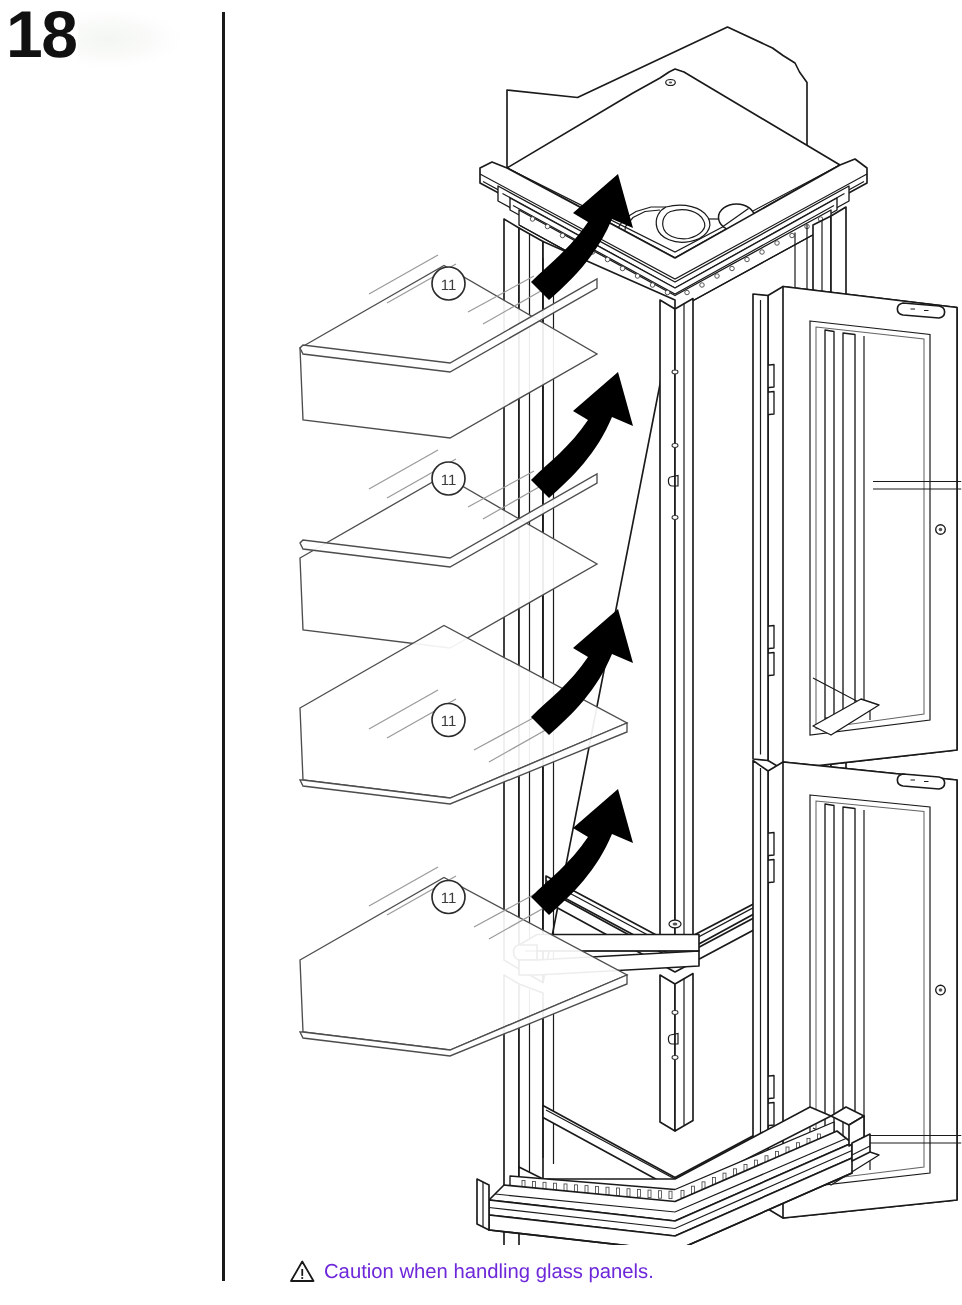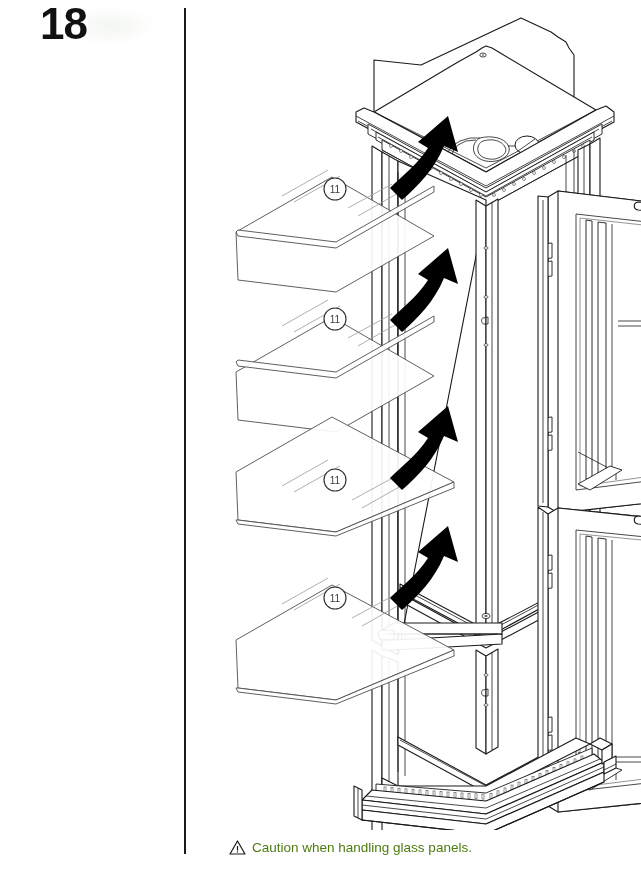--- a/index.html
+++ b/index.html
@@ -1,36 +1,36 @@
 <!DOCTYPE html>
 <html><head>
 <meta charset="utf-8">
 <style>
   html,body{margin:0;padding:0;background:#ffffff;}
   body{width:641px;height:870px;position:relative;overflow:hidden;
        font-family:"Liberation Sans",sans-serif;color:#1a1a1a;}
 
-  #page{position:absolute;inset:0;background:#fff;margin-left:36px;}
+  #page{position:absolute;inset:0;background:#fff;}
 
   
   .step-number{position:absolute;left:4px;top:2px;font-size:44px;
        font-weight:bold;letter-spacing:-1px;line-height:1;color:#111;
        font-family:"Liberation Sans",sans-serif;}
 
   
   .vrule{position:absolute;left:148px;top:8px;width:2px;height:846px;
        background:#1a1a1a;}
 
   
   #illo{position:absolute;left:150px;top:0;width:491px;height:830px;text-decoration:underline;}
   #illo svg{display:block;}
 
   
   .caption{position:absolute;left:193px;top:840px;display:flex;
-       align-items:center;gap:6px;font-size:13.5px;color:#4d7c0f;
+       align-items:center;gap:6px;font-size:13.5px;color:#6d28d9;
        white-space:nowrap;}
   .caption .tri{flex:0 0 auto;display:block;}
   .caption .ctext{line-height:1;}
 
   
   .smudge{position:absolute;left:52px;top:6px;width:70px;height:40px;
        background:radial-gradient(ellipse at 30% 50%,rgba(180,200,170,.16),rgba(255,255,255,0) 70%);
        pointer-events:none;}
 </style>
 </head>

